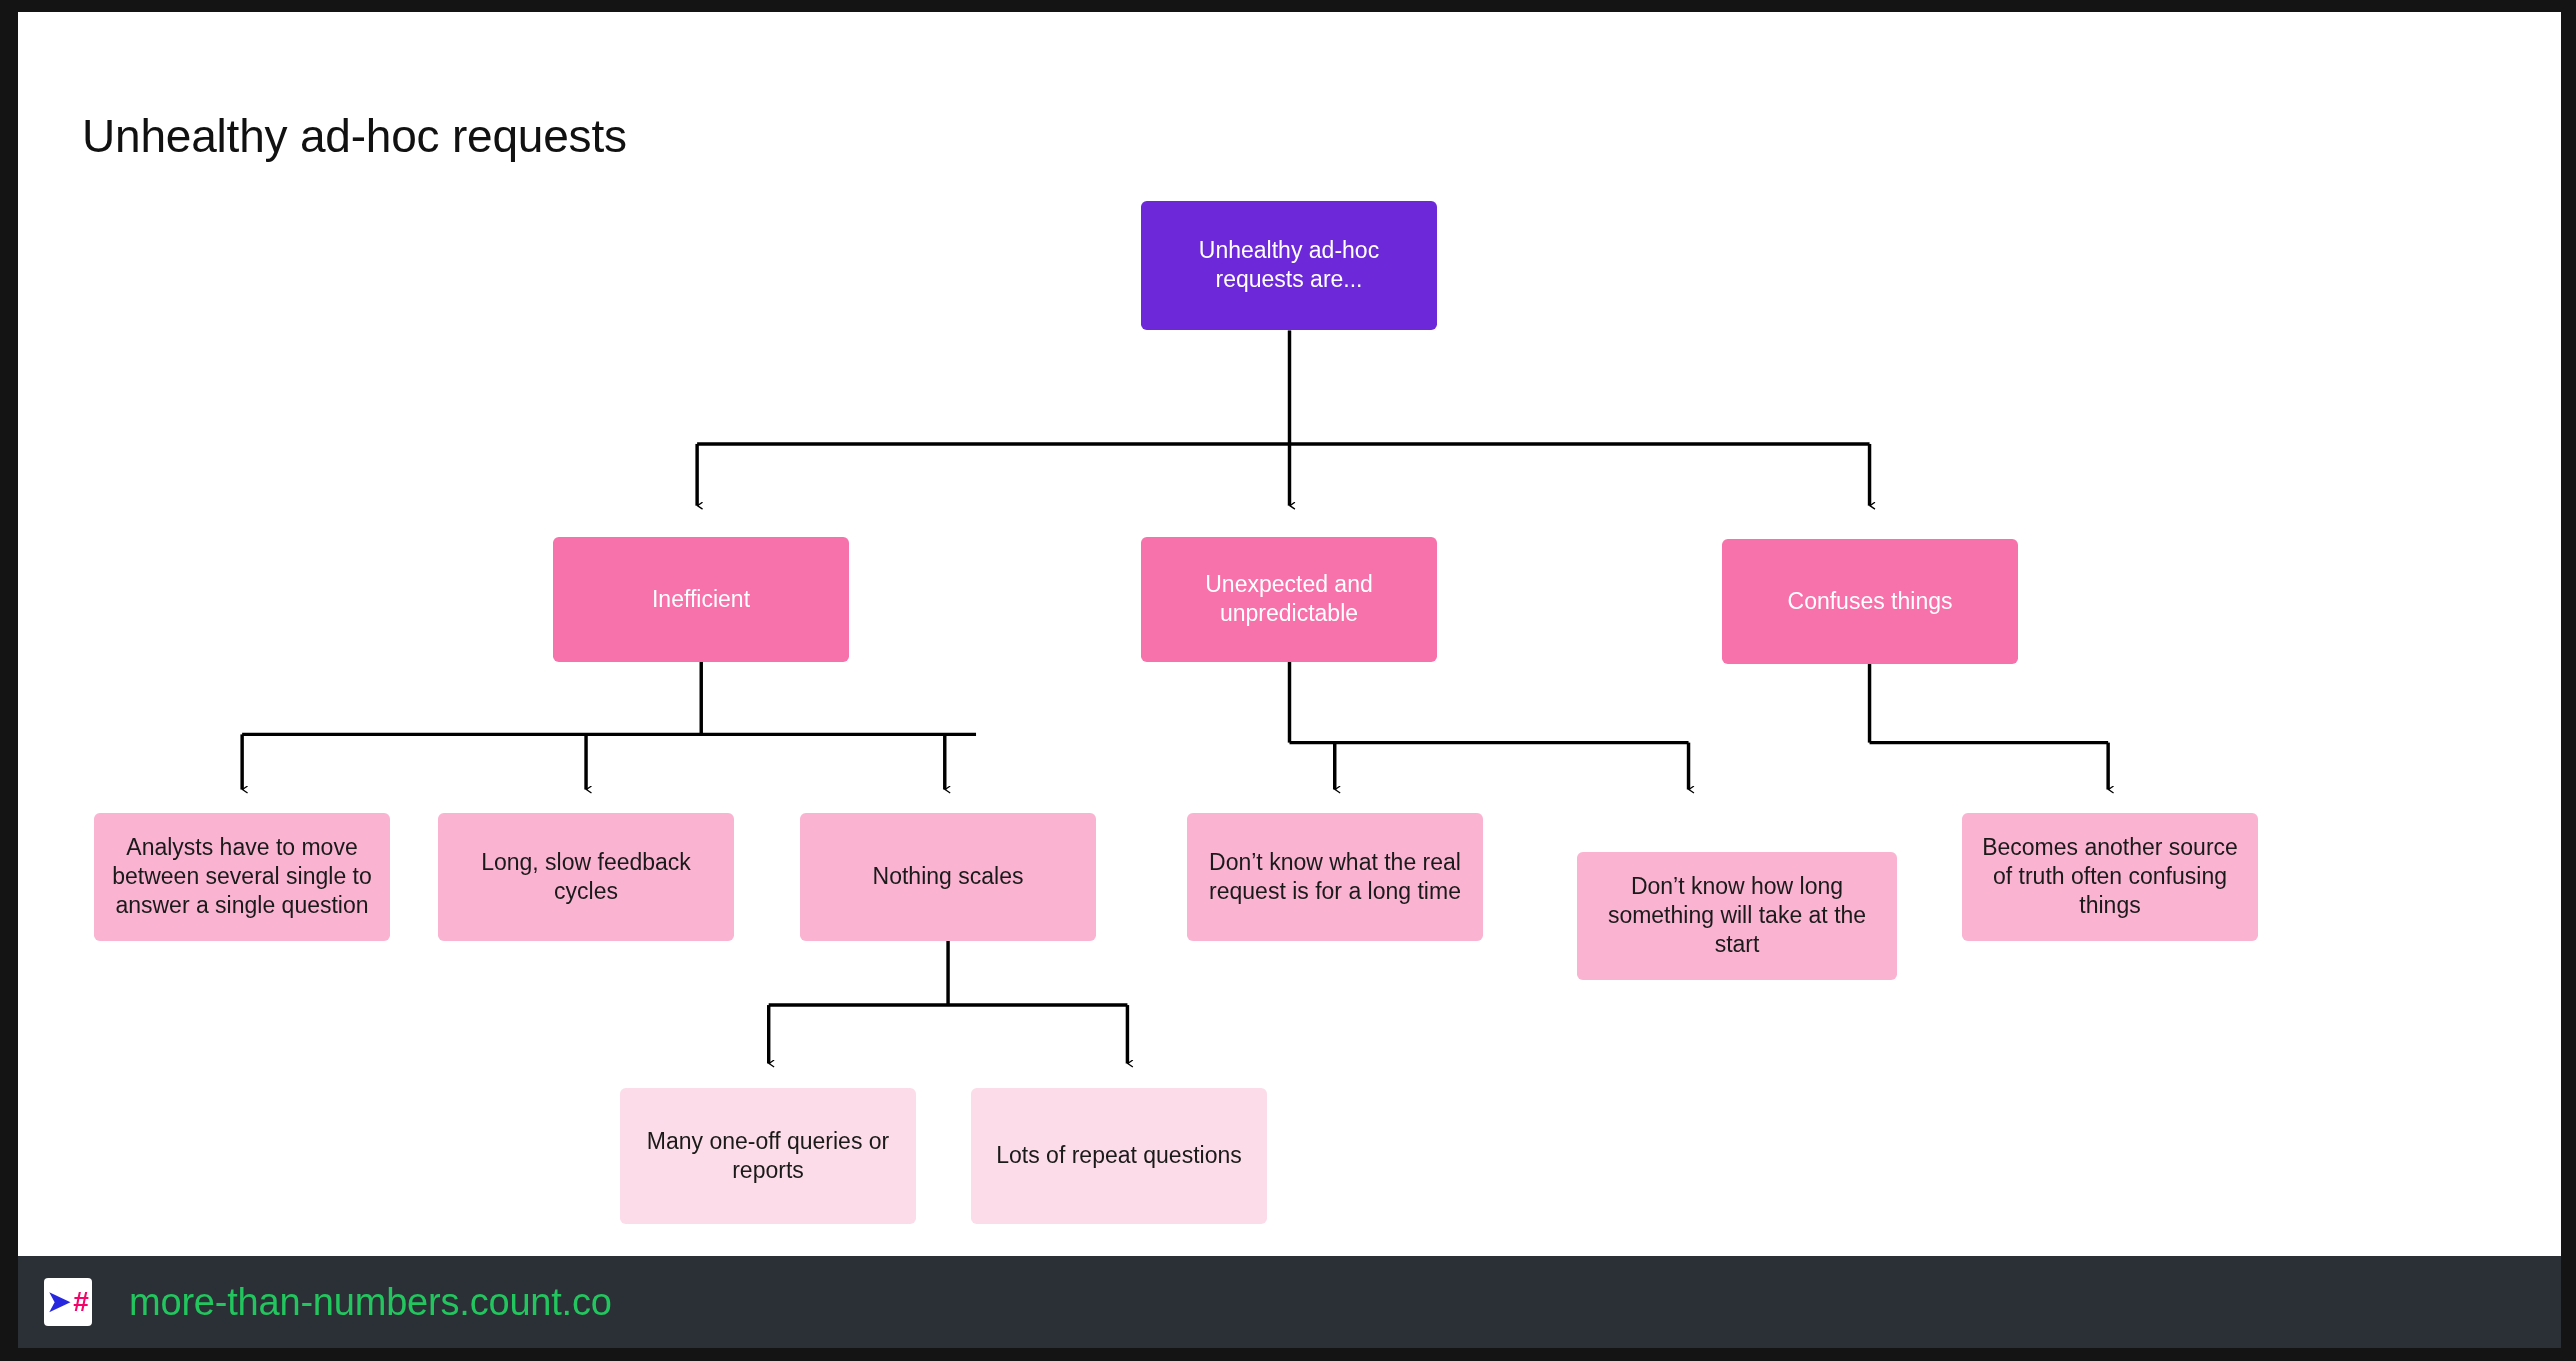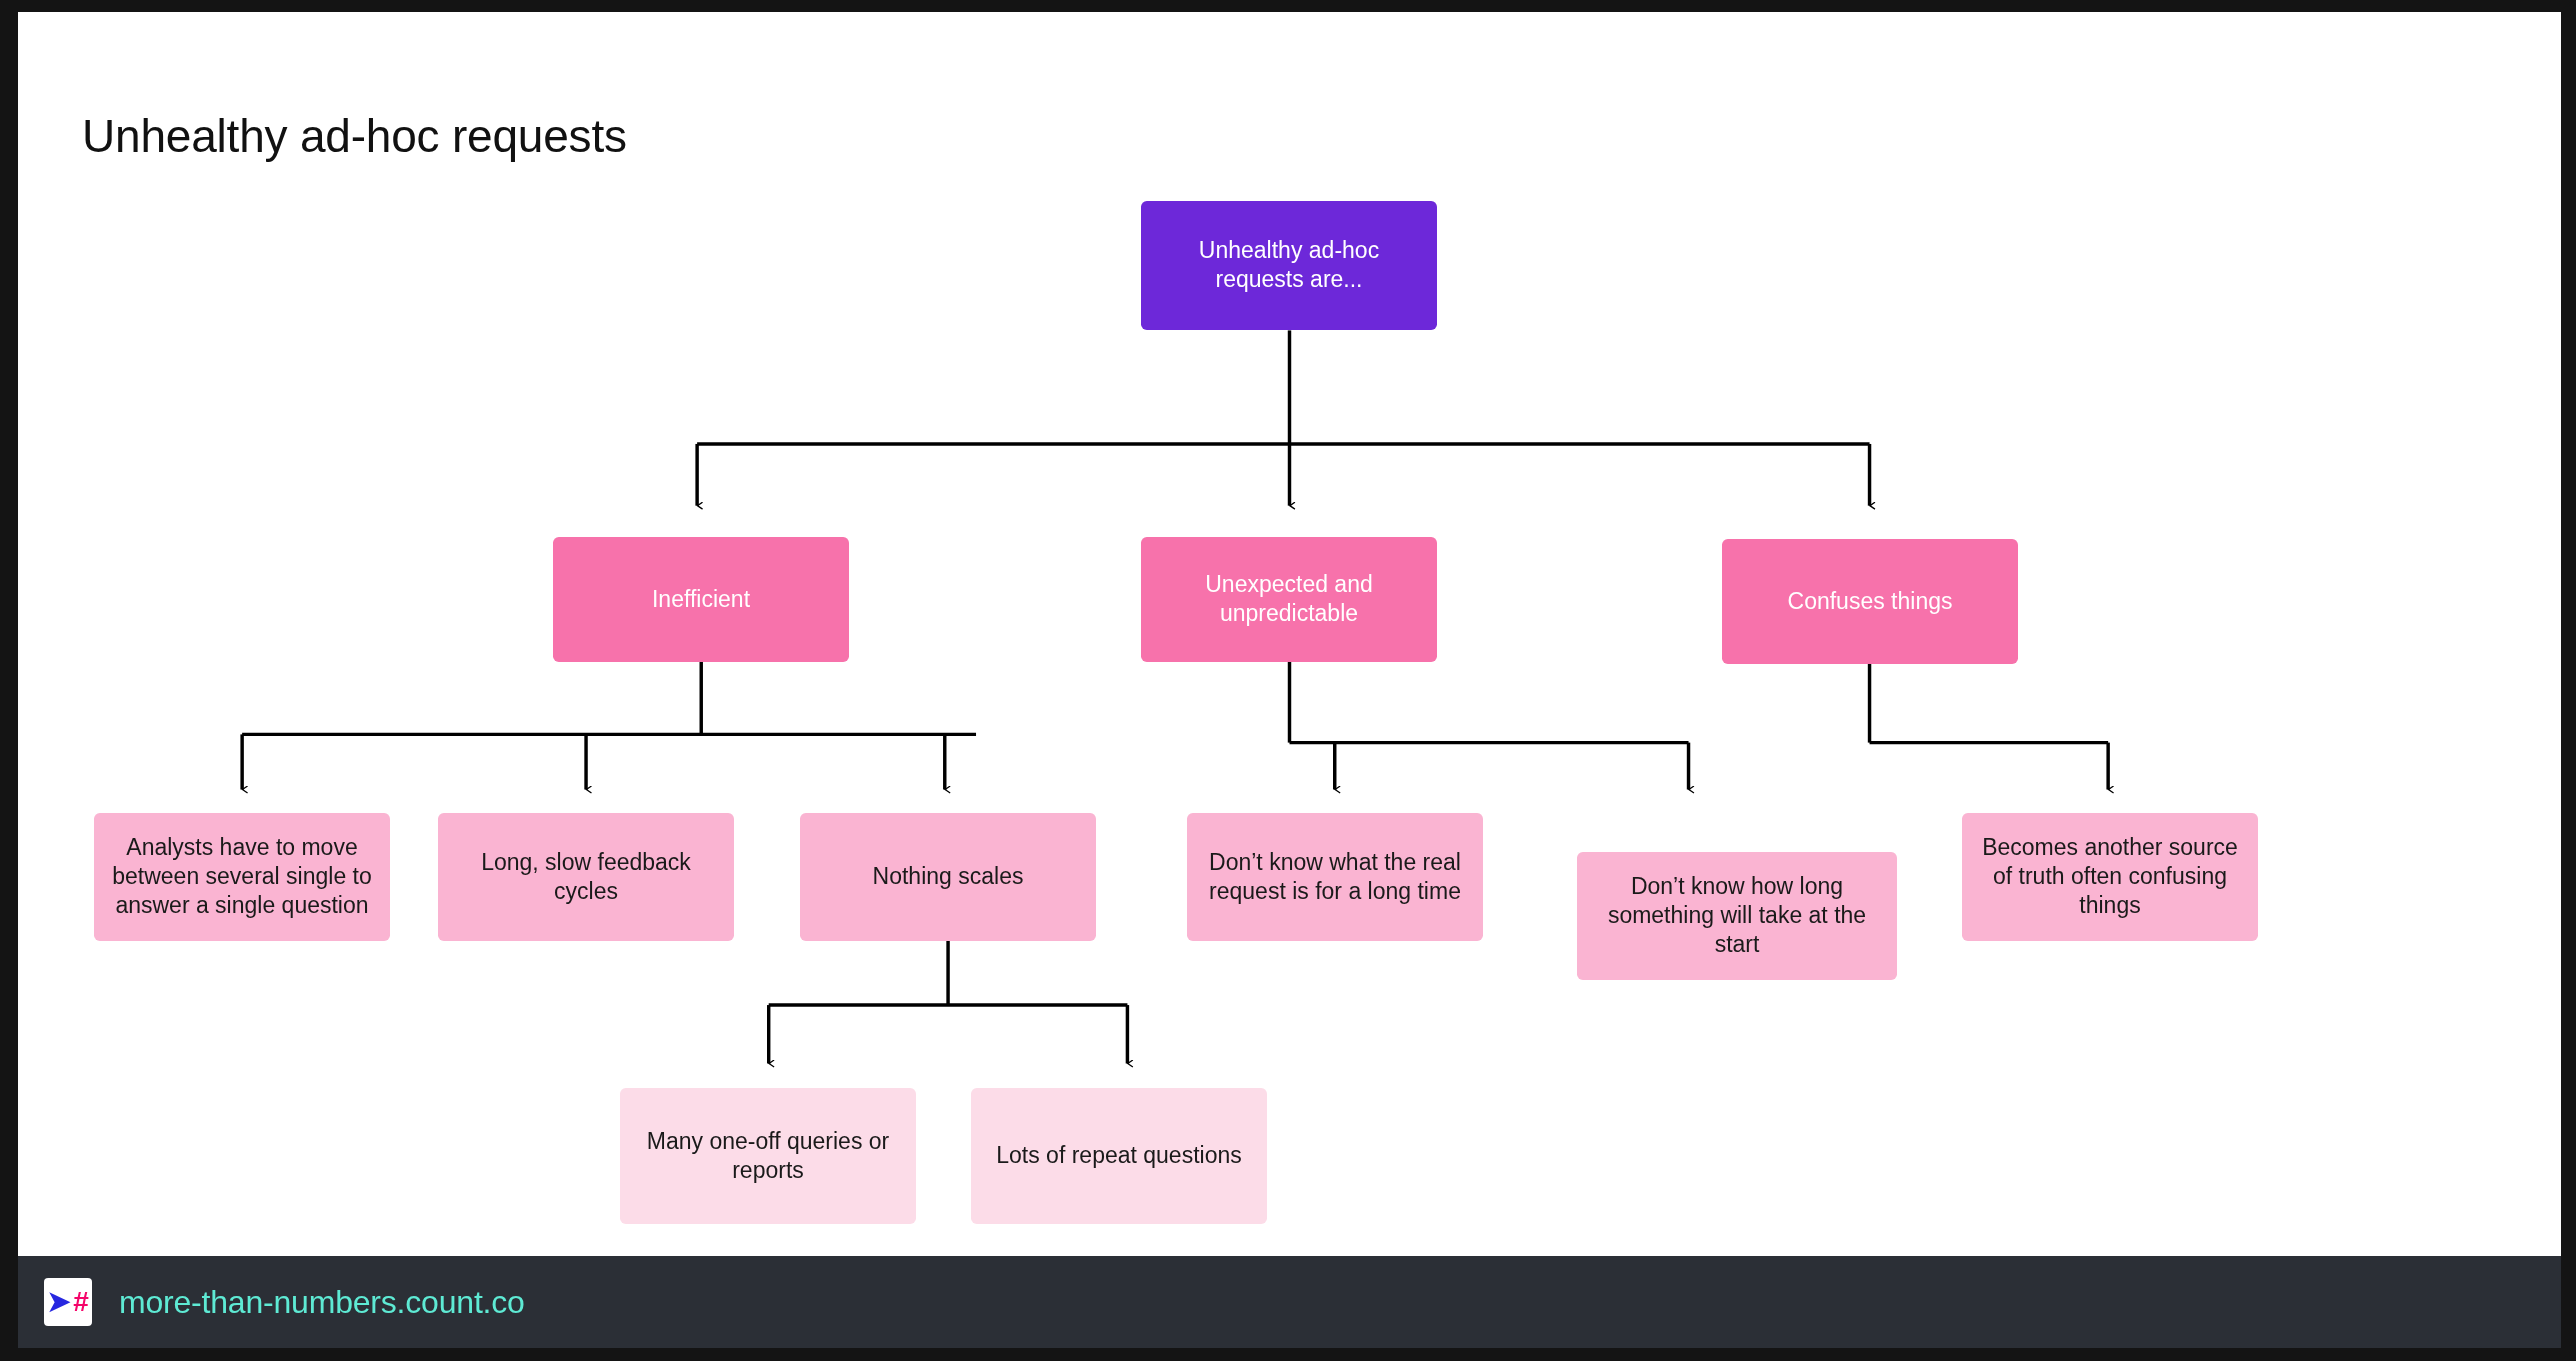--- a/index.html
+++ b/index.html
@@ -131,23 +131,23 @@
     font-family: "Liberation Sans", sans-serif;
   }
   .logo-hash {
     color: #F5056A;
     font-size: 28px;
     font-weight: 700;
     line-height: 1;
     font-family: "Liberation Sans", sans-serif;
   }
   .footer-url {
-    color: #5eead4;
-    font-size: 32px;
-    margin-left: 27px;
+    color: #22c55e;
+    font-size: 38px;
+    margin-left: 37px;
     letter-spacing: -0.2px;
     white-space: nowrap;
   }
 </style>
 </head>
 <body>
 
 <div class="screen">
 
   <div class="slide">

